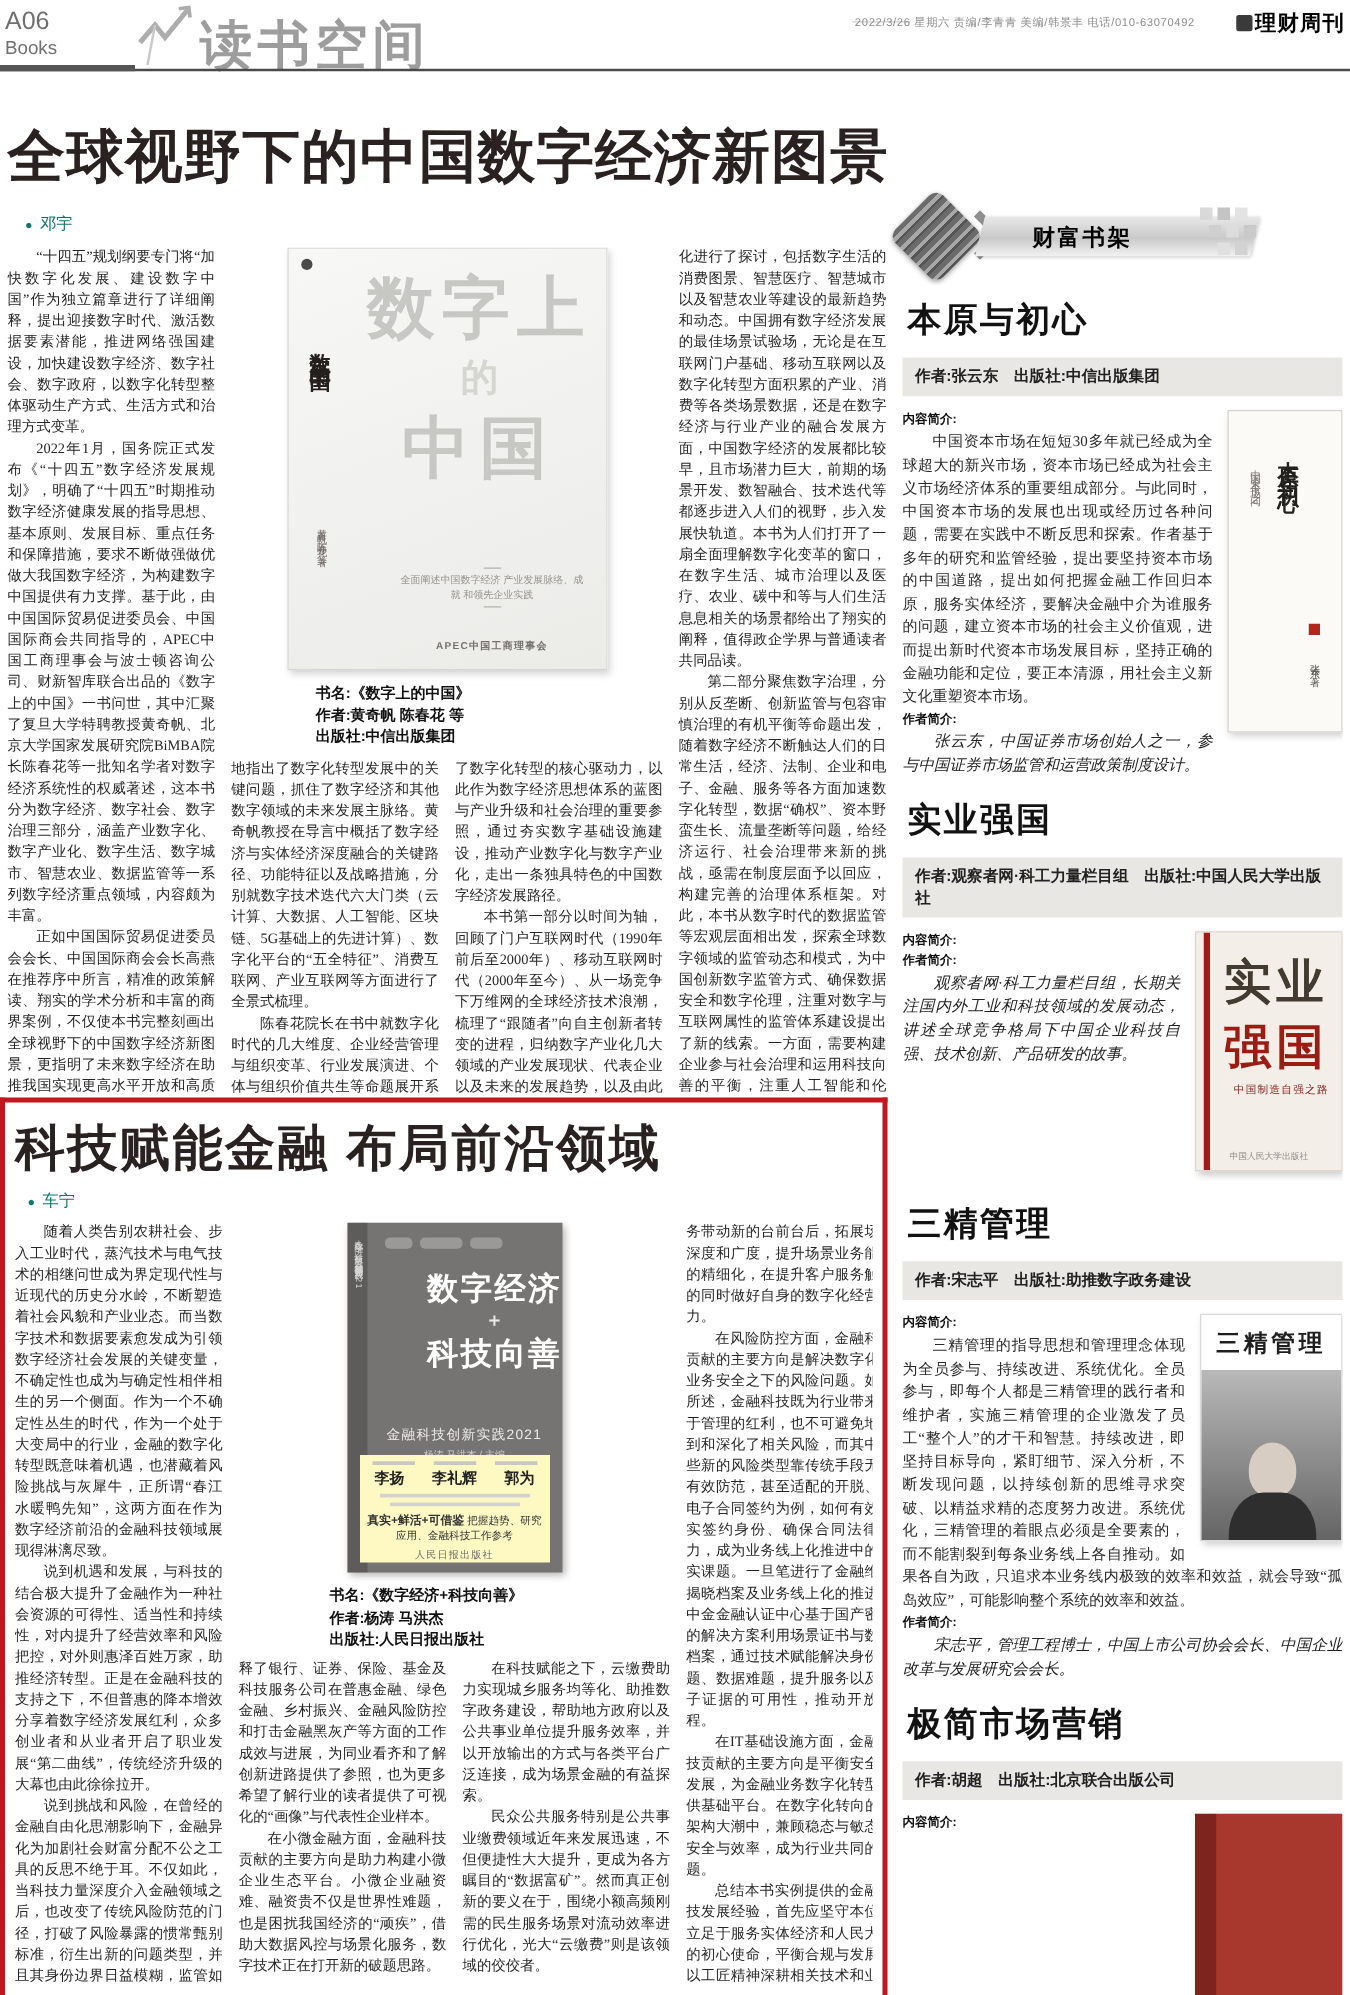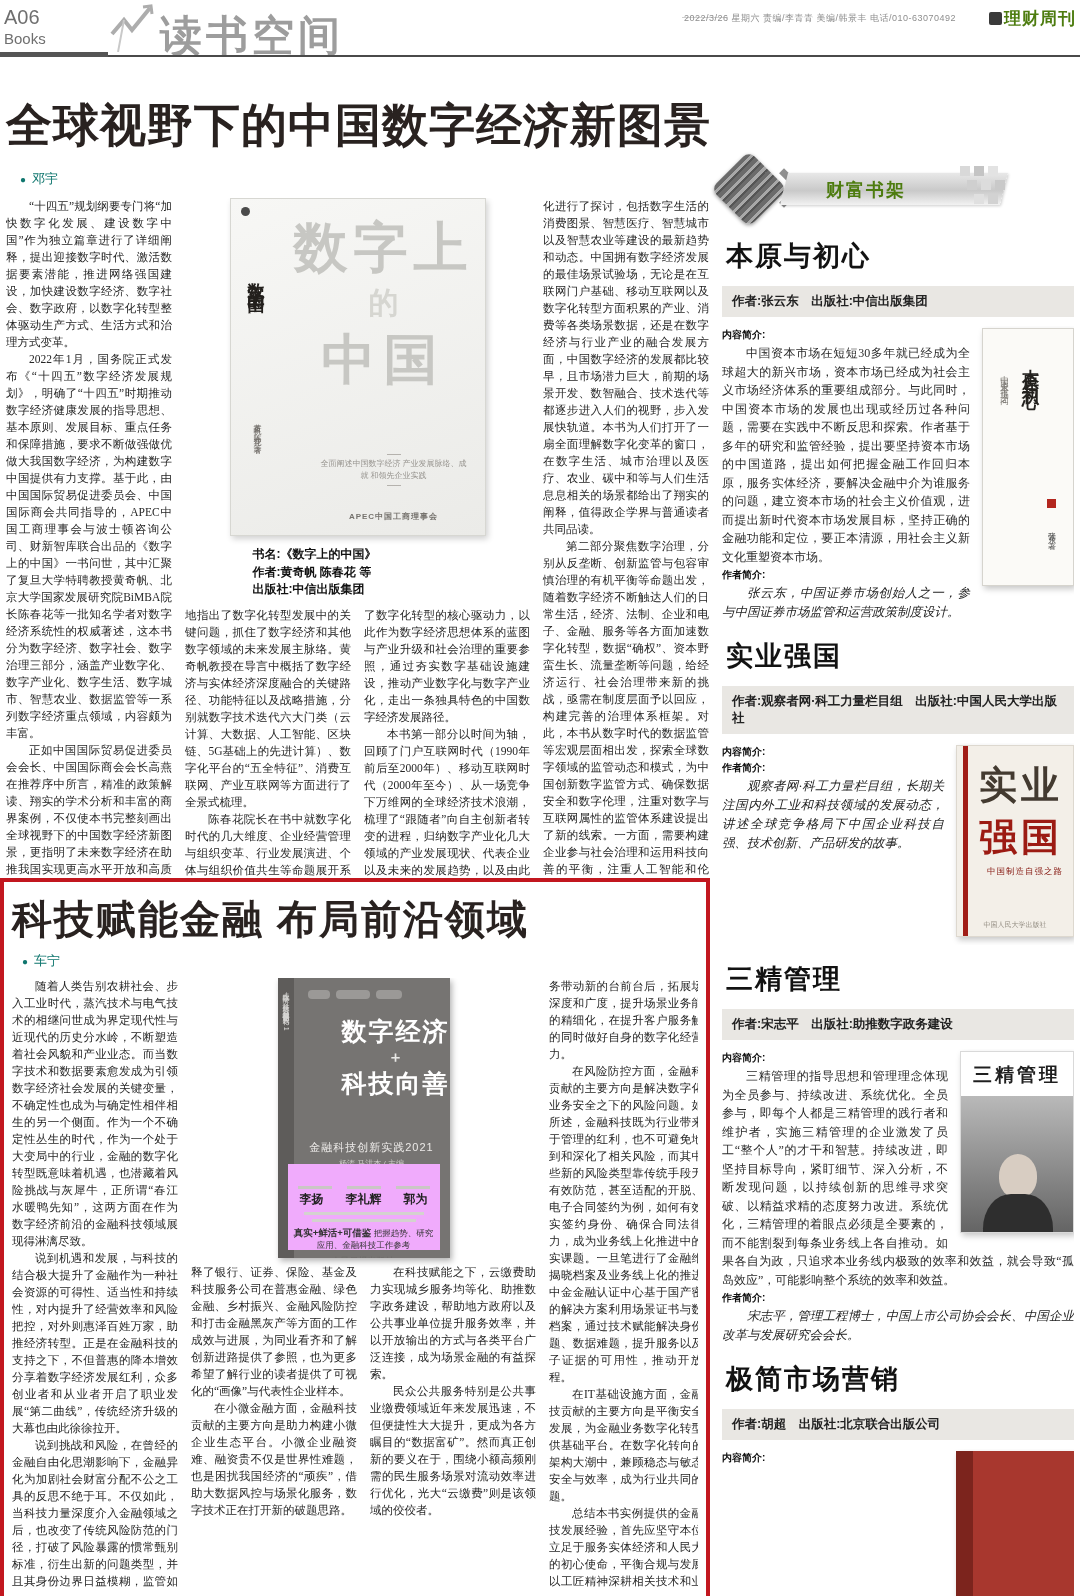--- a/index.html
+++ b/index.html
@@ -8,21 +8,21 @@
   .page { position:relative; width:1080px; height:1596px; background:#fff; }
 
   
   .hdr { position:absolute; left:0; top:0; width:1080px; height:58px; }
   .hdr-code { position:absolute; left:4px; top:6px; font-size:20px; color:#6f6f6f; line-height:22px; }
   .hdr-code-en { position:absolute; left:4px; top:30px; font-size:15px; color:#6f6f6f; }
   .hdr-zigzag { position:absolute; left:110px; top:4px; }
   .hdr-masthead { position:absolute; left:160px; top:8px; font-size:42px; color:#9d9d9d; letter-spacing:4px; font-weight:bold; }
   .hdr-meta { position:absolute; right:124px; top:12px; font-size:9px; color:#8d8d8d; letter-spacing:.5px; }
   .hdr-meta-line { position:absolute; right:352px; top:17px; width:46px; height:1px; background:#cfcfcf; }
-  .hdr-brand { position:absolute; right:4px; top:7px; font-size:17px; font-weight:900; color:#4d7c0f; letter-spacing:1px; }
+  .hdr-brand { position:absolute; right:4px; top:7px; font-size:17px; font-weight:900; color:#000000; letter-spacing:1px; }
   .hdr-brand-icon { display:inline-block; width:13px; height:13px; background:#3a3a3a; border-radius:2px; margin-right:2px; vertical-align:-1px; }
   .hdr-rule { position:absolute; left:0; top:55px; width:1080px; height:2px; background:#4a4a4a; }
   .hdr-rule-left { position:absolute; left:0; top:52px; width:108px; height:5px; background:#555; }
 
   
   .bp, .col p { font-family:"Liberation Serif",serif; font-size:11.5px; line-height:17px; text-align:justify; color:#262626; text-indent:2em; }
   .cont p:first-child { text-indent:0; }
   .author-line { font-family:"Liberation Serif",serif; font-weight:normal; font-size:13px; color:#0f766e; }
   .author-line .dot { font-size:10px; margin-right:6px; }
 
@@ -65,37 +65,37 @@
   .cover2-badges { position:absolute; left:30px; top:12px; display:flex; gap:6px; }
   .cover2-badges i { display:block; height:9px; background:#9b9997; border-radius:4px; }
   .cover2-badges i:nth-child(1){width:22px;} .cover2-badges i:nth-child(2){width:34px;} .cover2-badges i:nth-child(3){width:26px;}
   .cover2-title { position:absolute; left:16px; top:36px; width:156px; text-align:center; color:#fff; font-weight:900;padding-left:48px; }
   .cover2-title .t1 { font-size:25px; letter-spacing:2px; line-height:34px; }
   .cover2-title .tp { font-size:15px; line-height:18px; color:#e8e8e6; }
   .cover2-title .t2 { font-size:25px; letter-spacing:2px; line-height:34px; }
   .cover2-sub { position:absolute; left:16px; top:162px; width:156px; text-align:center; font-size:11px; color:#eceae8; letter-spacing:1px; }
   .cover2-eds { position:absolute; left:16px; top:180px; width:156px; text-align:center; font-size:8px; color:#cfcdca; }
   .cover2-line { position:absolute; left:30px; top:196px; width:128px; height:3px; background:#8b8987; }
-  .cover2-band { position:absolute; left:10px; bottom:8px; width:152px; height:86px; background:#f0abfc; padding:22px 6px; }
+  .cover2-band { position:absolute; left:10px; bottom:8px; width:152px; height:86px; background:#fef9c3; padding:5px 6px; }
   .cover2-names { display:flex; justify-content:space-between; padding:0 6px; }
   .cover2-names b { font-size:12px; color:#222; }
   .cover2-names-cap { display:flex; justify-content:space-between; padding:0 4px; margin-bottom:2px; }
   .cover2-names-cap i { display:block; width:34px; height:3px; background:#c9c7c4; }
   .cover2-band .microline { width:120px; height:3px; background:#d4d2cf; margin:4px auto 0 auto; }
   .cover2-slogan { margin-top:5px; text-align:center; font-size:8.5px; color:#333; }
   .cover2-slogan b { font-size:9.5px; }
   .cover2-press { margin-top:3px; text-align:center; font-size:8px; color:#6b6967; letter-spacing:1px; }
 
   
   .sb { position:absolute; left:722px; top:160px; width:352px; }
   .banner { position:relative; height:64px; margin-bottom:14px; }
   .banner-diamond { position:absolute; left:0; top:2px; width:54px; height:54px; transform:rotate(45deg); background:repeating-linear-gradient(90deg,#6b6b6b 0 4px,#a8a8a8 4px 7px,#555 7px 9px); border-radius:8px; box-shadow:1px 1px 4px rgba(0,0,0,.4); }
   .banner-chev { position:absolute; left:48px; top:14px; width:28px; height:28px; border-top:7px solid #8f8f8f; border-right:7px solid #8f8f8f; transform:rotate(45deg); }
   .banner-ribbon { position:absolute; left:62px; top:13px; width:220px; height:32px; background:linear-gradient(#e8e8e8,#c9c9c9 55%,#f2f2f2); transform:skewX(-14deg); box-shadow:1px 1px 3px rgba(0,0,0,.2); }
-  .banner-label { position:absolute; left:104px; top:18px; font-size:18px; font-weight:900; color:#4d7c0f; letter-spacing:2px; }
+  .banner-label { position:absolute; left:104px; top:18px; font-size:18px; font-weight:900; color:#000000; letter-spacing:2px; }
   .banner-px { position:absolute; left:238px; top:6px; width:72px; height:46px;
      background:
        linear-gradient(#d9d9d9,#d9d9d9) 0 0/10px 10px no-repeat,
        linear-gradient(#c4c4c4,#c4c4c4) 14px 0/10px 10px no-repeat,
        linear-gradient(#e3e3e3,#e3e3e3) 28px 0/10px 10px no-repeat,
        linear-gradient(#cfcfcf,#cfcfcf) 7px 14px/10px 10px no-repeat,
        linear-gradient(#dcdcdc,#dcdcdc) 21px 14px/10px 10px no-repeat,
        linear-gradient(#c9c9c9,#c9c9c9) 35px 14px/10px 10px no-repeat,
        linear-gradient(#e0e0e0,#e0e0e0) 14px 28px/10px 10px no-repeat,
        linear-gradient(#d2d2d2,#d2d2d2) 28px 28px/10px 10px no-repeat; }
@@ -239,20 +239,25 @@
                 <b>李扬</b>
                 <b>李礼辉</b>
                 <b>郭为</b>
               </div>
               <div class="microline"></div>
               <div class="microline" style="width:104px"></div>
               <div class="cover2-slogan"><b>真实+鲜活+可借鉴</b><span> 把握趋势、研究应用、金融科技工作参考</span></div>
               <div class="cover2-press">人民日报出版社</div>
             </div>
           </div>
+          <div class="figcap">
+              <p>书名:《数字经济+科技向善》</p>
+              <p>作者:杨涛 马洪杰</p>
+              <p>出版社:人民日报出版社</p>
+            </div>
         </div>
         <div class="center-cols">
           <div class="ccol col cont">
               <p>释了银行、证券、保险、基金及科技服务公司在普惠金融、绿色金融、乡村振兴、金融风险防控和打击金融黑灰产等方面的工作成效与进展，为同业看齐和了解创新进路提供了参照，也为更多希望了解行业的读者提供了可视化的“画像”与代表性企业样本。</p>
               <p>在小微金融方面，金融科技贡献的主要方向是助力构建小微企业生态平台。小微企业融资难、融资贵不仅是世界性难题，也是困扰我国经济的“顽疾”，借助大数据风控与场景化服务，数字技术正在打开新的破题思路。</p>
             </div>
           <div class="ccol col">
               <p>在科技赋能之下，云缴费助力实现城乡服务均等化、助推数字政务建设，帮助地方政府以及公共事业单位提升服务效率，并以开放输出的方式与各类平台广泛连接，成为场景金融的有益探索。</p>
               <p>民众公共服务特别是公共事业缴费领域近年来发展迅速，不但便捷性大大提升，更成为各方瞩目的“数据富矿”。然而真正创新的要义在于，围绕小额高频刚需的民生服务场景对流动效率进行优化，光大“云缴费”则是该领域的佼佼者。</p>
             </div>

